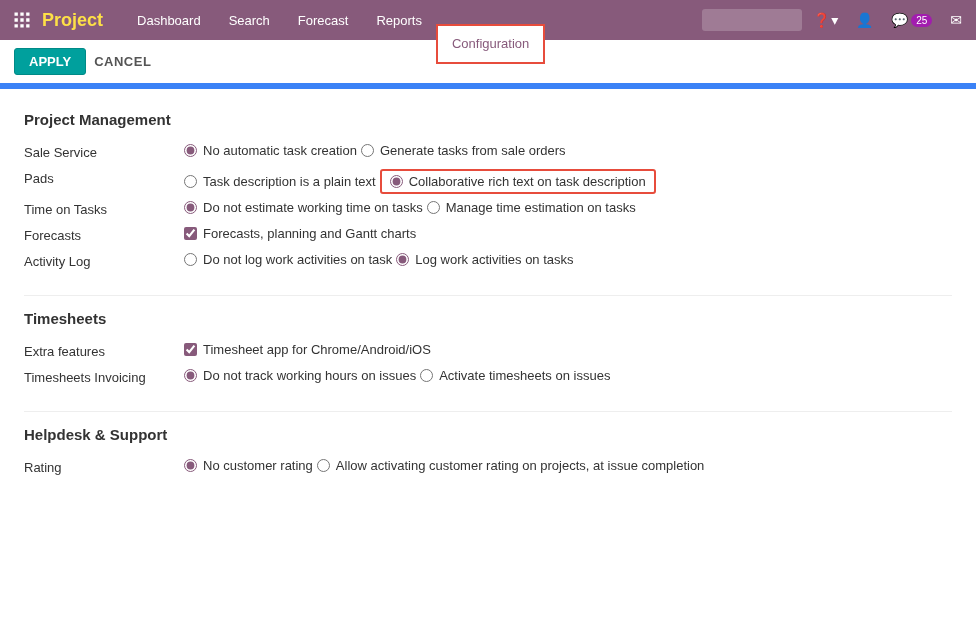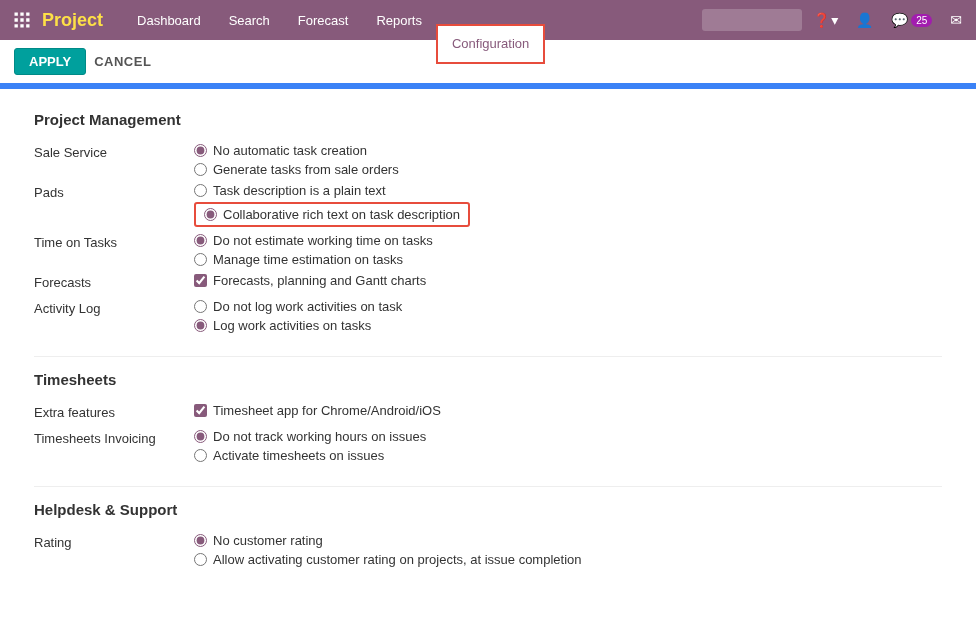--- a/index.html
+++ b/index.html
@@ -61,21 +61,21 @@
       border: 1px solid #008a87;
     }
     .btn-cancel {
       background: transparent; color: #555; border: none;
       font-size: 13px; cursor: pointer; font-weight: bold;
       letter-spacing: 0.5px;
     }
 
     
     .main-content {
-      padding: 16px 34px;
+      padding: 16px 24px;
       overflow-y: auto;
       max-height: calc(627px - 80px);
     }
 
     .section-title {
       font-size: 15px; font-weight: bold; color: #333;
       margin-bottom: 12px; margin-top: 6px;
     }
 
     .settings-table {
@@ -88,21 +88,21 @@
       padding: 3px 0;
       min-height: 26px;
     }
     .settings-label {
       width: 160px; min-width: 160px;
       font-weight: normal; color: #333;
       padding-top: 2px;
     }
     .settings-options {
       display: flex;
-      flex-direction: column;
+      flex-direction: row;
       gap: 4px;
     }
     .radio-option, .checkbox-option {
       display: flex; align-items: center; gap: 6px;
       font-size: 13px;
     }
     .radio-option input[type=radio],
     .checkbox-option input[type=checkbox] {
       margin: 0; cursor: pointer;
       accent-color: #875a7b;

